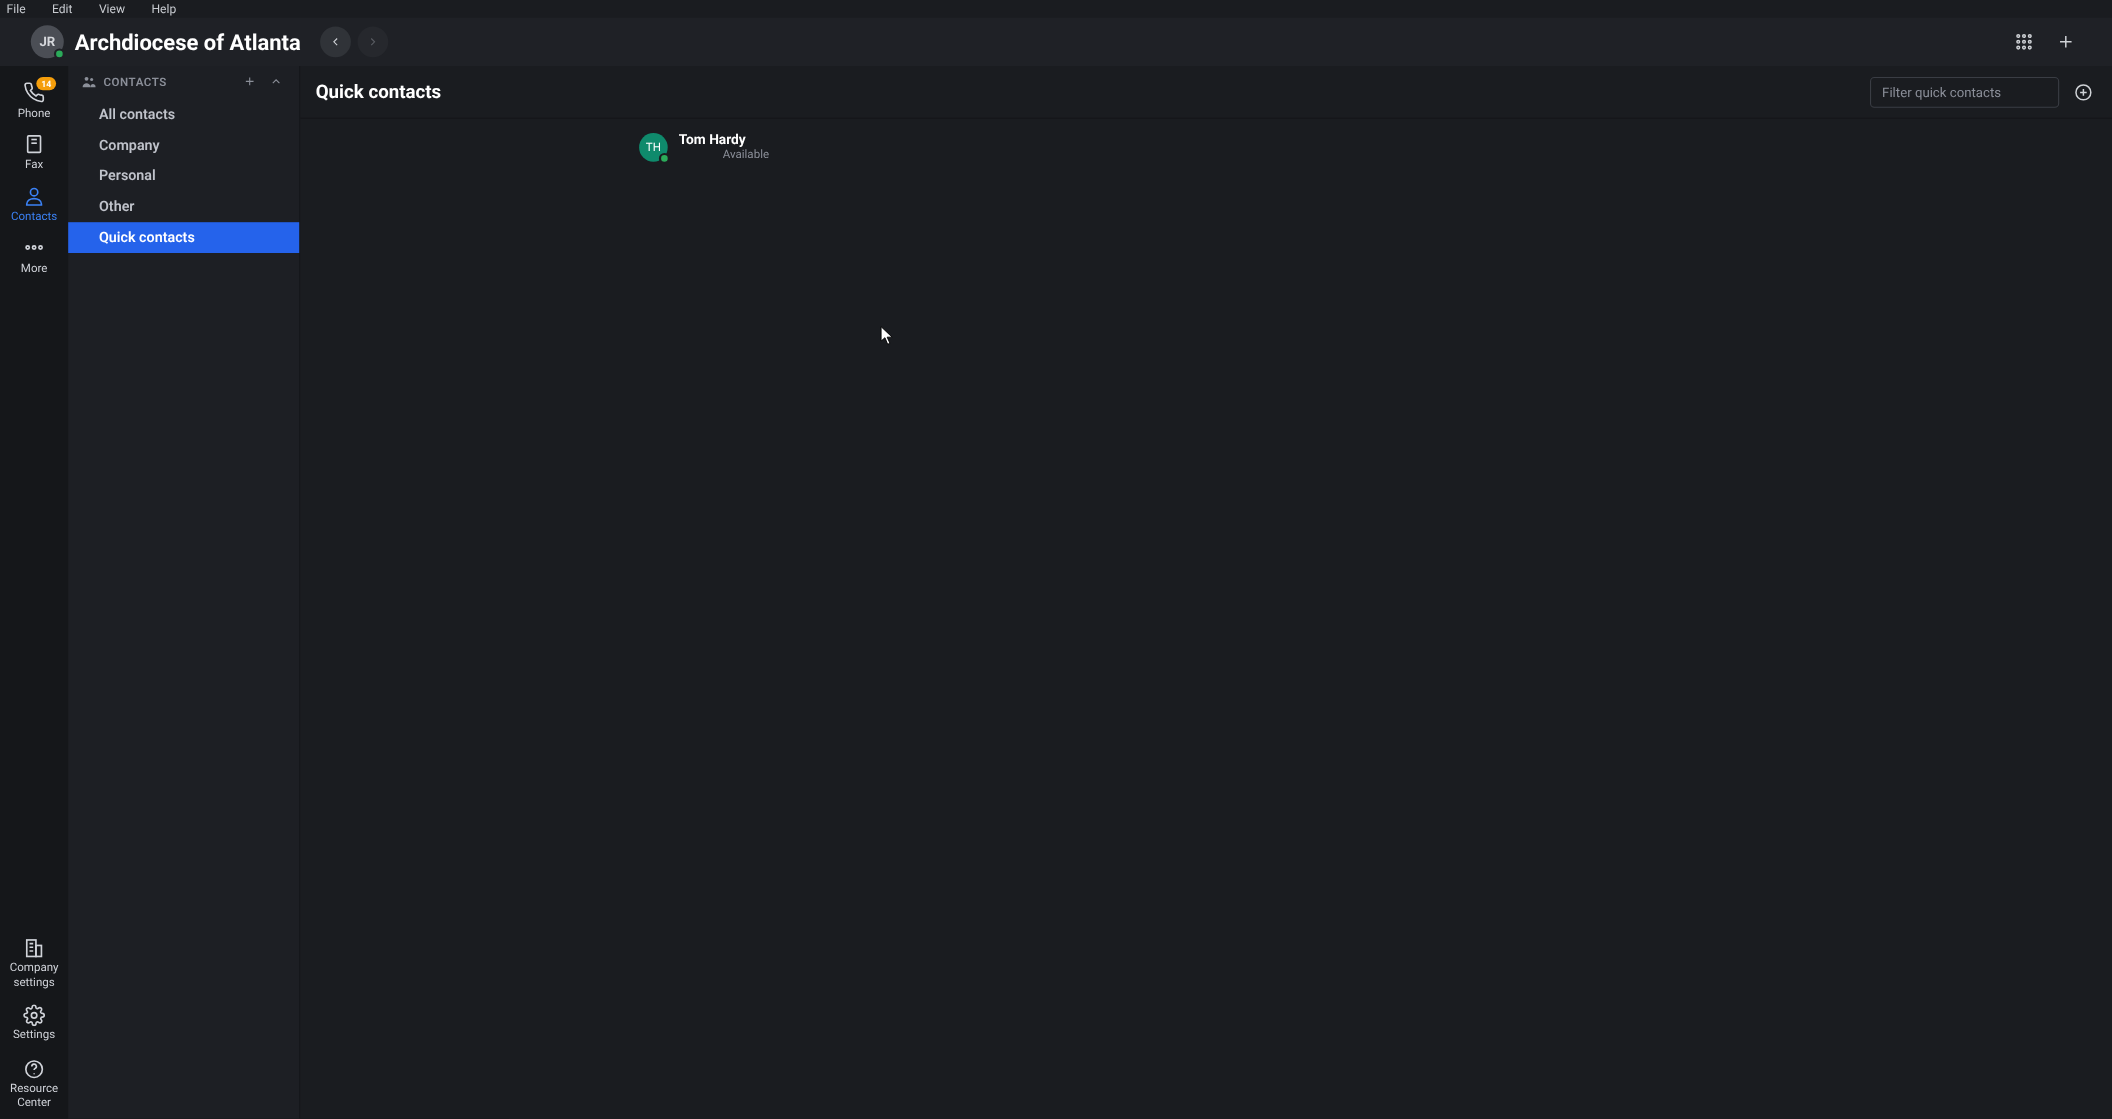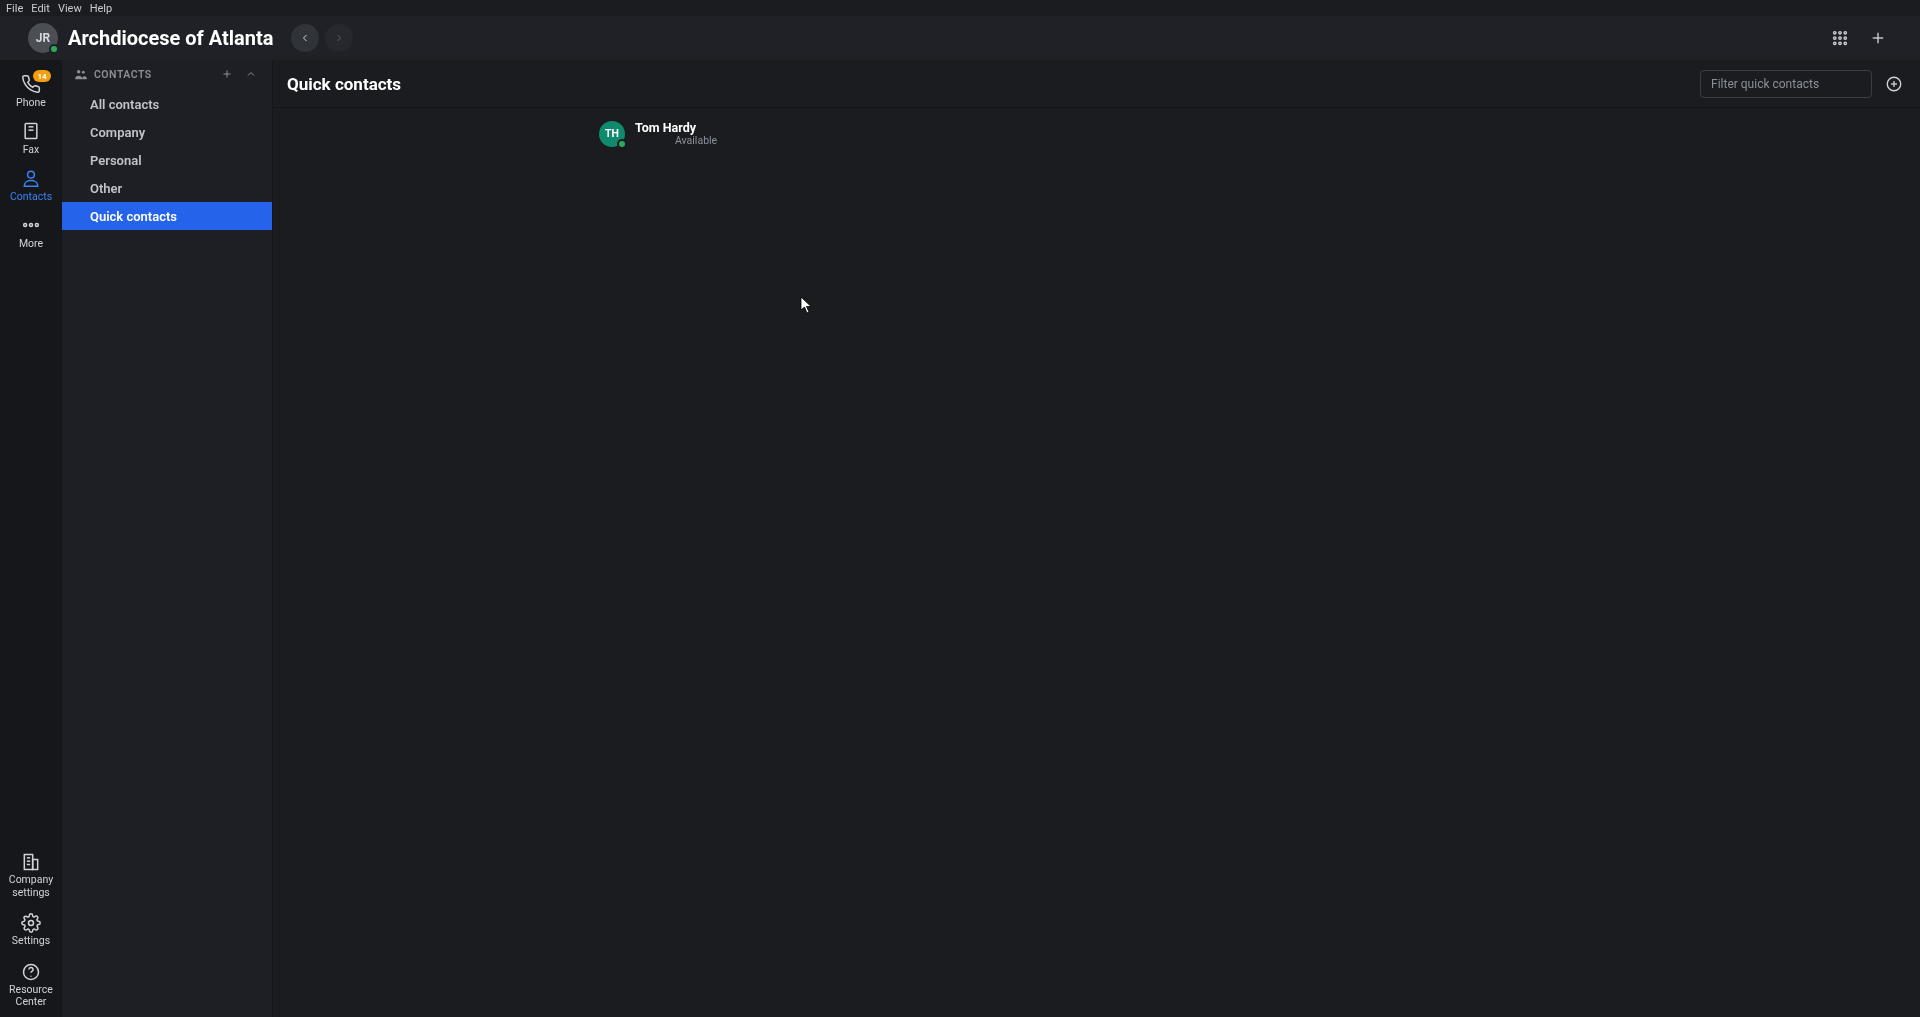--- a/index.html
+++ b/index.html
@@ -1,20 +1,20 @@
 <!DOCTYPE html>
 <html><head>
 <meta charset="utf-8">
 <style>
   * { margin:0; padding:0; box-sizing:border-box; font-family:-apple-system,BlinkMacSystemFont,"Segoe UI",Roboto,Helvetica,Arial,sans-serif; }
   html,body { width:100%; height:100%; background:#1a1c20; color:#cfd2d6; overflow:hidden; }
   body { display:flex; flex-direction:column; }
 
   
-  .menubar { height:16px; display:flex; align-items:center; padding:0 6px; background:#1a1c20; font-size:11px; gap:8px; color:#c8cbd0; }
+  .menubar { height:16px; display:flex; align-items:center; padding:0 6px; background:#1a1c20; font-size:11px; gap:24px; color:#c8cbd0; }
   .menubar span { cursor:default; }
 
   
   .header { height:44px; background:#1f2126; display:flex; align-items:center; padding:0 28px; gap:10px; }
   .avatar-badge { width:30px; height:30px; border-radius:50%; background:#4b4e55; display:flex; align-items:center; justify-content:center; font-size:12px; font-weight:700; color:#d6d8dc; position:relative; }
   .avatar-badge .presence { position:absolute; bottom:-1px; right:-1px; width:10px; height:10px; border-radius:50%; background:#2bab5a; border:2px solid #1f2126; }
   .org-title { font-size:20px; font-weight:700; color:#ffffff; }
   .nav-arrows { display:flex; gap:6px; margin-left:8px; }
   .nav-circle { width:28px; height:28px; border-radius:50%; background:#303338; display:flex; align-items:center; justify-content:center; cursor:pointer; }
   .nav-circle.disabled { background:#26282d; color:#5a5d63; cursor:default; }
@@ -57,21 +57,21 @@
   .main-title { font-size:17px; font-weight:700; color:#ffffff; }
   .main-header-spacer { flex:1; }
   .filterbox { width:172px; height:28px; border:1px solid #3a3d44; border-radius:4px; display:flex; align-items:center; padding:0 8px; gap:6px; margin-right:10px;justify-content:center; }
   .filterbox input { flex:1; background:transparent; border:none; outline:none; color:#cfd2d6; font-size:12px; }
   .filterbox input::placeholder { color:#8b8f99; }
   .main-add-btn { width:24px; height:24px; display:flex; align-items:center; justify-content:center; cursor:pointer; }
   .main-add-btn svg { width:18px; height:18px; stroke:#cfd2d6; stroke-width:1.8; fill:none; }
 
   .contact-list { flex:1; overflow:auto; padding:8px 0; }
   .contact-row { display:flex; align-items:center; gap:10px; padding:4px 0 4px 308px; cursor:pointer; }
-  .contact-avatar { width:26px; height:26px; border-radius:50%; background:#0f8a6c; color:#fff; font-size:10.5px; font-weight:700; display:flex; align-items:center; justify-content:center; position:relative;margin-left:18px; }
+  .contact-avatar { width:26px; height:26px; border-radius:50%; background:#0f8a6c; color:#fff; font-size:10.5px; font-weight:400; display:flex; align-items:center; justify-content:center; position:relative; }
   .contact-avatar .presence { position:absolute; bottom:-2px; right:-2px; width:10px; height:10px; border-radius:50%; background:#2bab5a; border:2px solid #1a1c20; }
   .contact-text { display:flex; flex-direction:column; }
   .contact-name { font-size:12.5px; font-weight:700; color:#ffffff; line-height:1.2; }
   .contact-status { font-size:10.5px; color:#8b8f99; line-height:1.2;margin-left:40px; }
 
   
   .cursor { position:absolute; left:800px; top:296px; width:14px; height:18px; pointer-events:none; }
   .cursor svg { width:14px; height:18px; }
 </style>
 </head>

